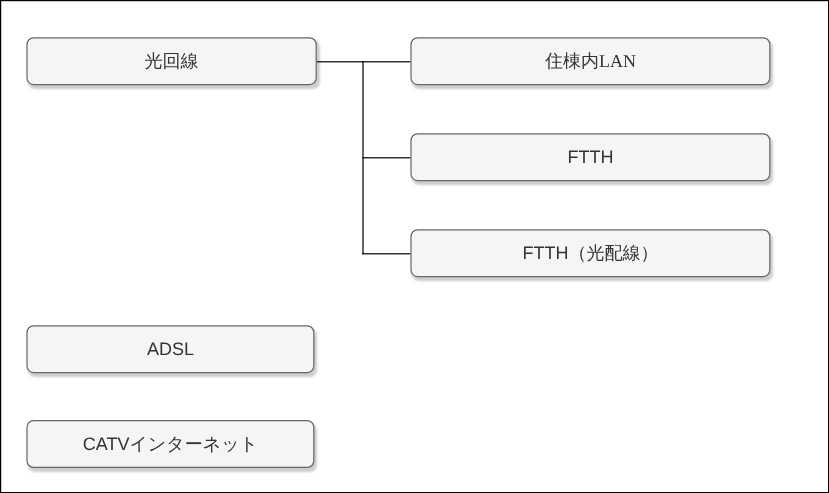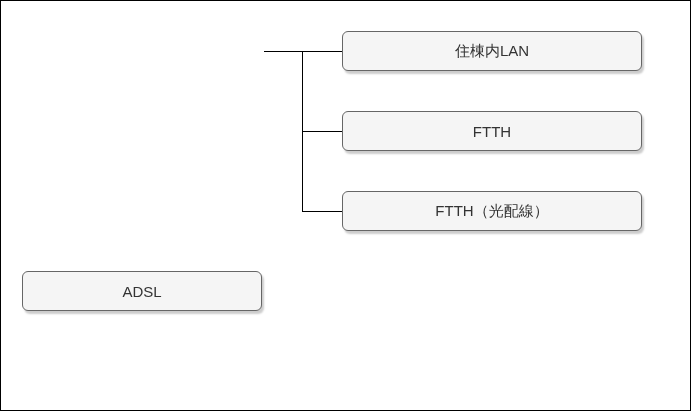--- a/index.html
+++ b/index.html
@@ -25,21 +25,21 @@
     border-radius: 6px;
     box-shadow: 2px 3px 2px rgba(0,0,0,0.20);
     display: flex;
     align-items: center;
     justify-content: center;
     font-size: 15px;
     color: #333333;
     white-space: nowrap;
   }
   #node-hikari   { left: 21px;  top: 30px;  width: 242px; height: 40px; }
-  #node-juto-lan { left: 341px; top: 30px;  width: 300px; height: 40px; }
+  #node-juto-lan { left: 341px; top: 30px;  width: 300px; height: 40px; font-family: Liberation Serif, serif; }
   #node-vdsl     { left: 341px; top: 110px; width: 300px; height: 40px; }
   #node-ftth     { left: 341px; top: 190px; width: 300px; height: 40px; text-align: center; }
   #node-adsl     { left: 21px;  top: 270px; width: 240px; height: 40px; }
   #node-catv     { left: 21px;  top: 349px; width: 240px; height: 40px; }
 
   .edge {
     position: absolute;
     background: #000000;
   }
   #edge-hikari-out  { left: 263px; top: 50px;  width: 78px; height: 1px; }
@@ -50,31 +50,37 @@
 </head>
 <body>
 
 <div id="canvas">
 
   <div class="edge" id="edge-hikari-out"></div>
   <div class="edge" id="edge-trunk"></div>
   <div class="edge" id="edge-vdsl-branch"></div>
   <div class="edge" id="edge-ftth-branch"></div>
 
+  <div class="node" id="node-hikari">
+    <span>光回線</span>
+  </div>
 
   <div class="node" id="node-juto-lan">
     <span>住棟内LAN</span>
   </div>
 
   <div class="node" id="node-vdsl">
     <span>FTTH</span>
   </div>
 
   <div class="node" id="node-ftth">
     <span>FTTH（光配線）</span>
   </div>
 
   <div class="node" id="node-adsl">
     <span>ADSL</span>
   </div>
 
+  <div class="node" id="node-catv">
+    <span>CATVインターネット</span>
+  </div>
 
 </div>
 
 </body></html>

